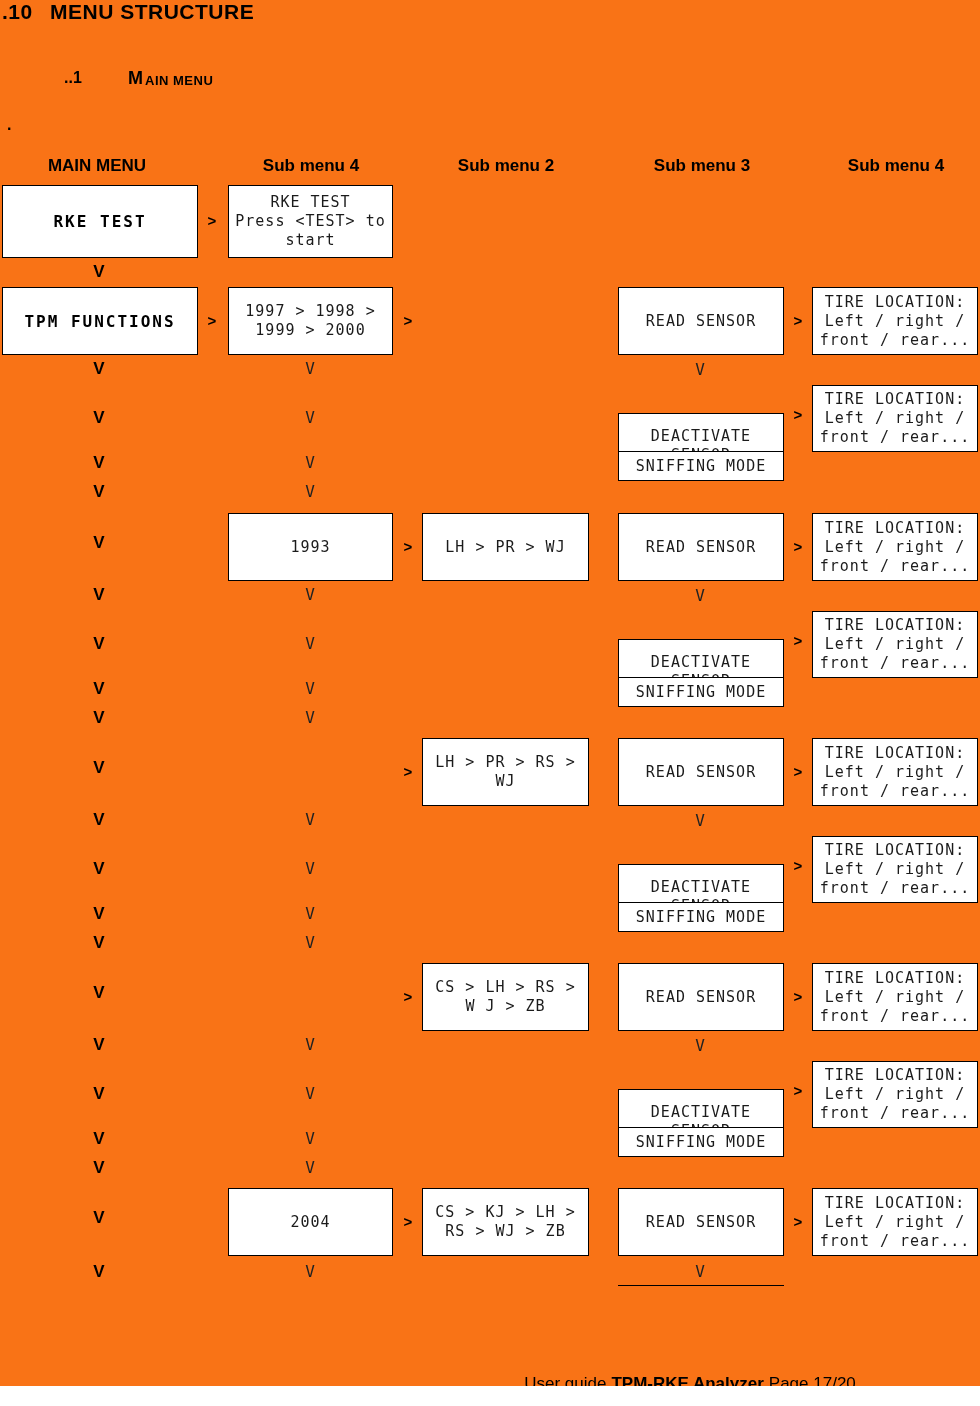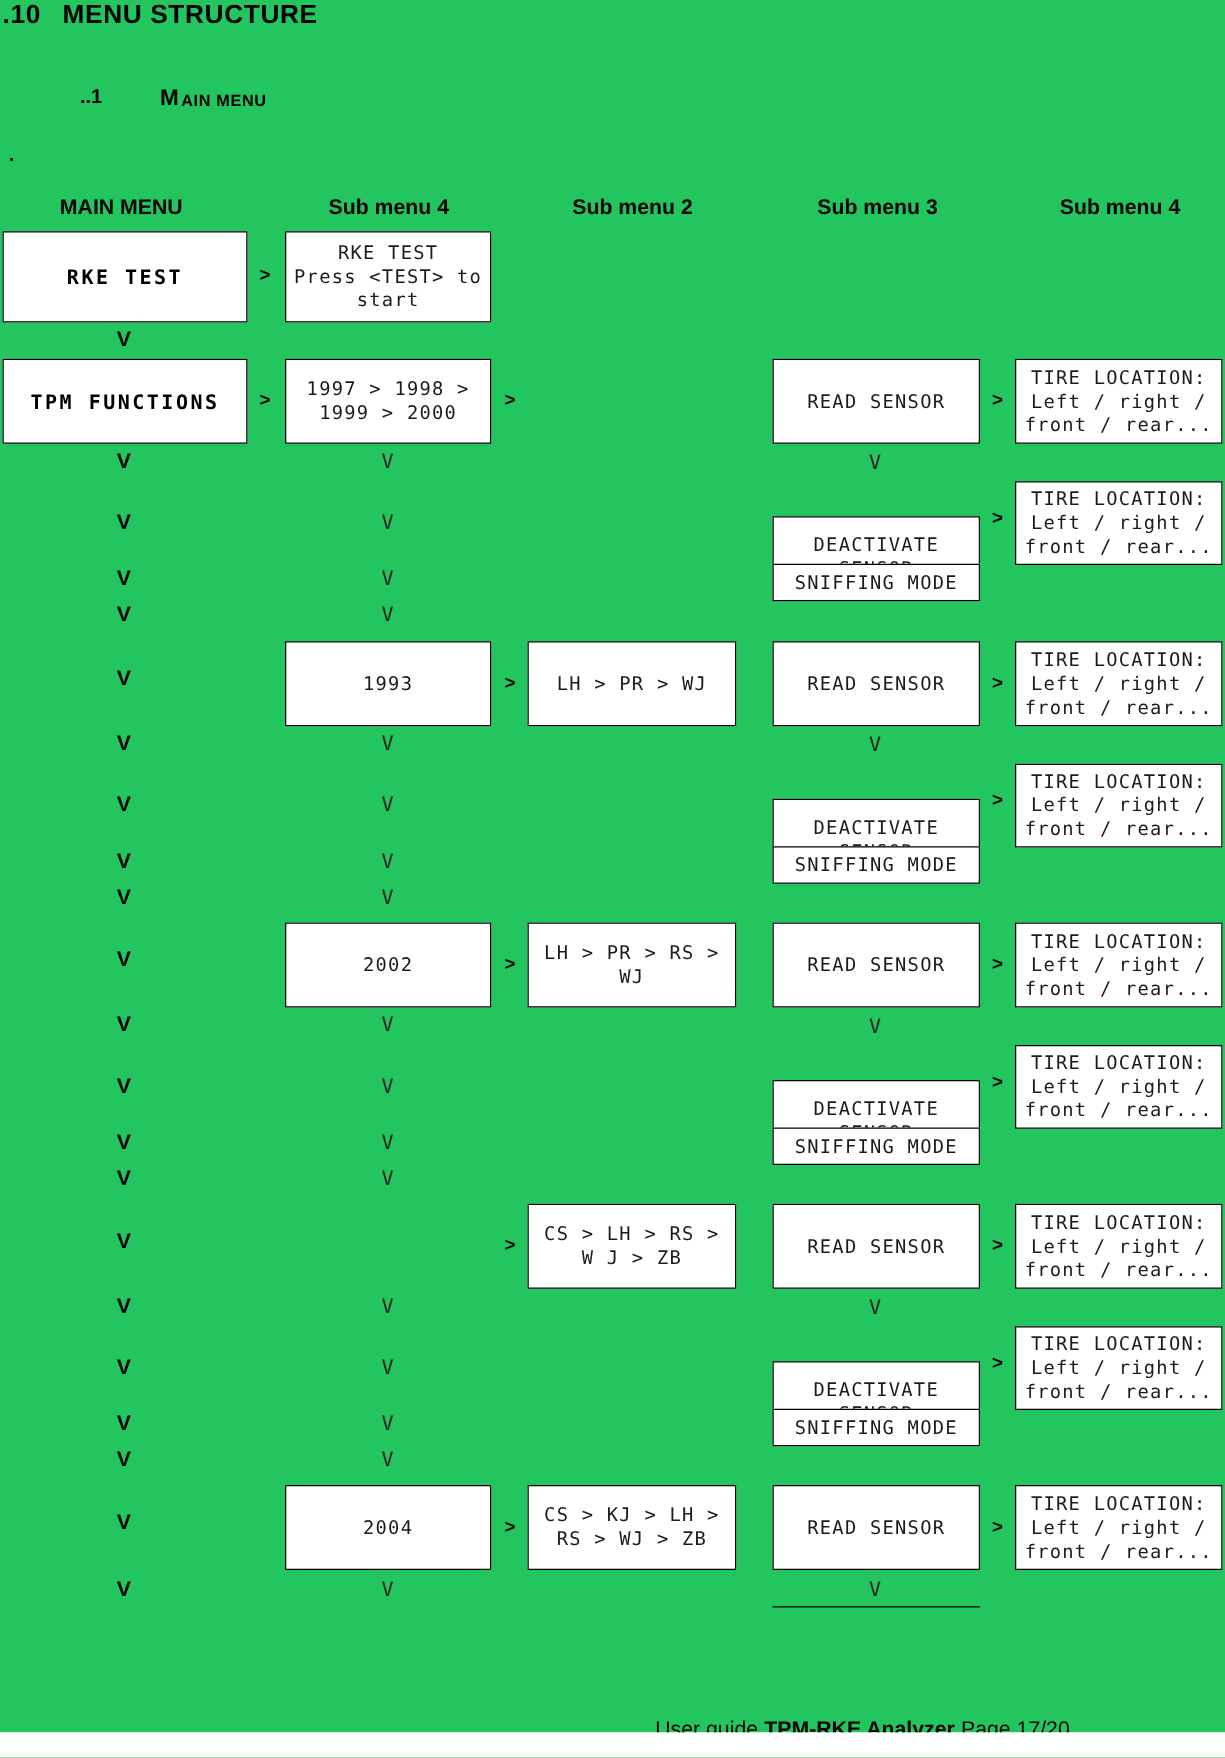--- a/index.html
+++ b/index.html
@@ -1,16 +1,16 @@
 <!DOCTYPE html>
 <html><head>
 <meta charset="utf-8">
 <style>
   html,body{margin:0;padding:0;background:#ffffff;}
-  #page{position:relative;width:980px;height:1386px;background:#22c55e;overflow:hidden;
+  #page{position:relative;width:980px;height:1386px;background:#f97316;overflow:hidden;
         font-family:"Liberation Sans",sans-serif;color:#000;text-decoration:underline;}
 
   
   .h1{position:absolute;top:0px;left:2px;font-size:21px;font-weight:bold;letter-spacing:.5px;}
   .h1 .num{position:absolute;left:0;top:0;white-space:nowrap;}
   .h1 .ttl{position:absolute;left:48px;top:0;white-space:nowrap;text-align:center;}
   .h2{position:absolute;top:68px;left:64px;font-weight:bold;}
   .h2 .num{position:absolute;left:0;top:1px;font-size:16px;white-space:nowrap;}
   .h2 .cap{position:absolute;left:64px;top:0;font-size:18px;white-space:nowrap;}
   .h2 .rest{position:absolute;left:81px;top:5px;font-size:13px;letter-spacing:.5px;white-space:nowrap;}
@@ -134,21 +134,20 @@
     <div class="v v2 vc2" style="top:121px">V</div>
     <div class="b c4 h30" style="top:164px">SNIFFING MODE</div>
     <div class="v v1" style="top:166px">V</div>
     <div class="v v2 vc2" style="top:166px">V</div>
     <div class="v v1" style="top:195px">V</div>
     <div class="v v2 vc2" style="top:195px">V</div>
   </div>
 
   <div class="sec" style="top:738px">
     <div class="v v1" style="top:20px">V</div>
-    <div class="b c2 h68" style="top:0">2002</div>
     <div class="a a2" style="top:25px">&gt;</div>
     <div class="b c3 h68" style="top:0">LH &gt; PR &gt; RS &gt;
 WJ</div>
     <div class="b c4 h68" style="top:0">READ SENSOR</div>
     <div class="a a3" style="top:25px">&gt;</div>
     <div class="b c5 h68" style="top:0">TIRE LOCATION:
 Left / right /
 front / rear...</div>
     <div class="v v1" style="top:72px">V</div>
     <div class="v v2 vc2" style="top:72px">V</div>

